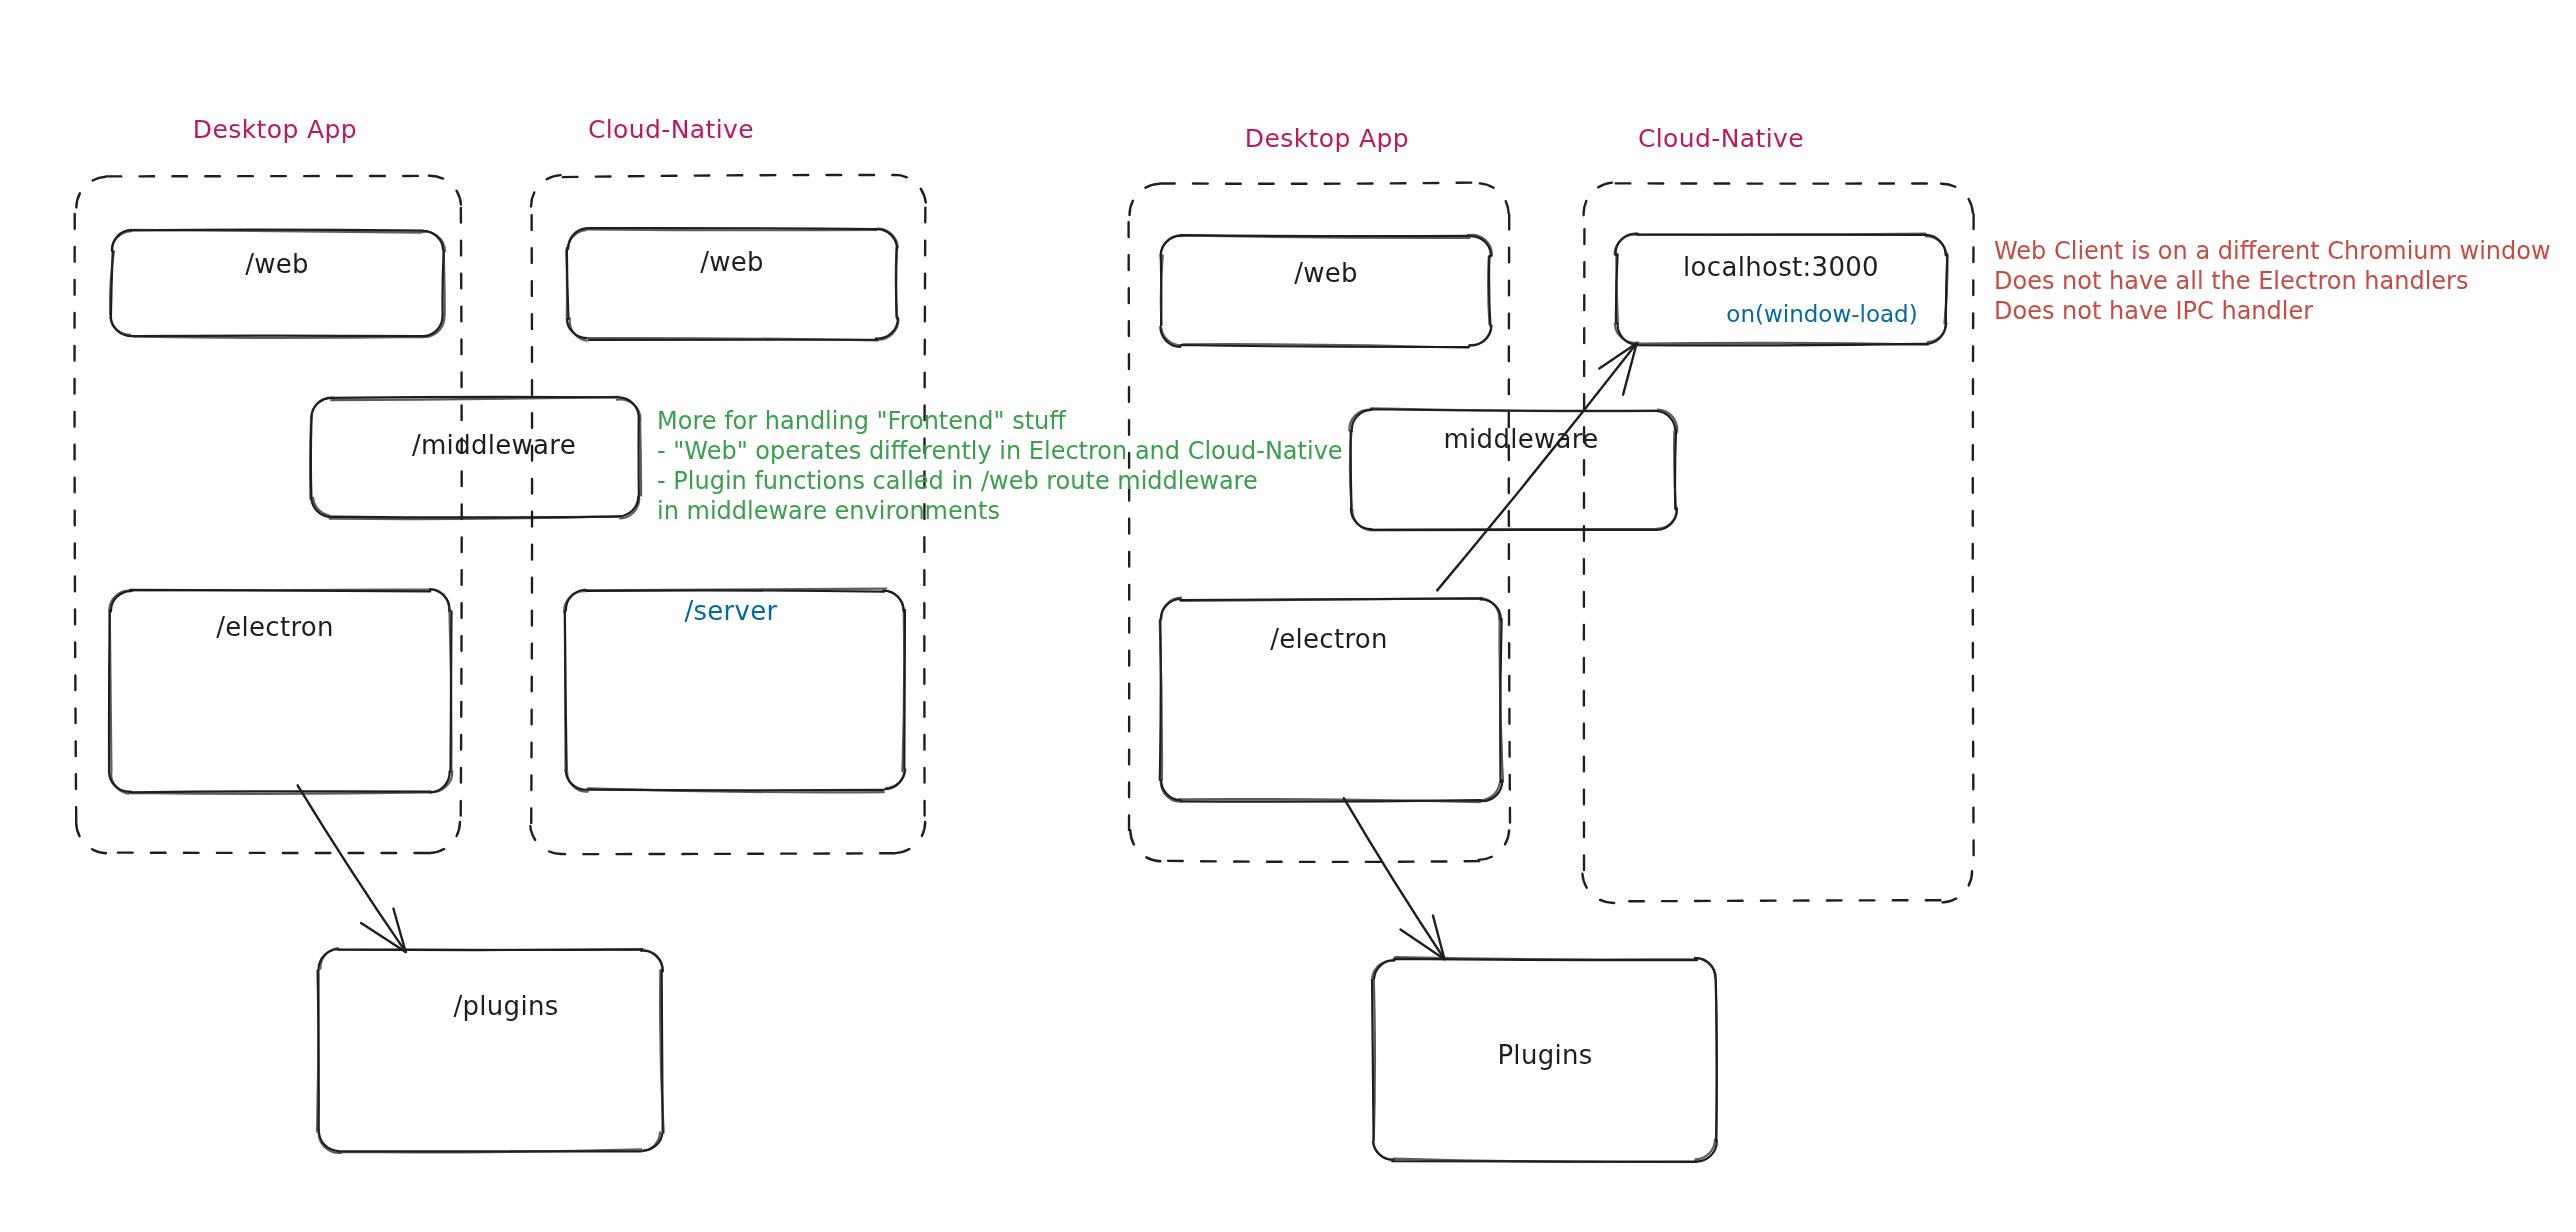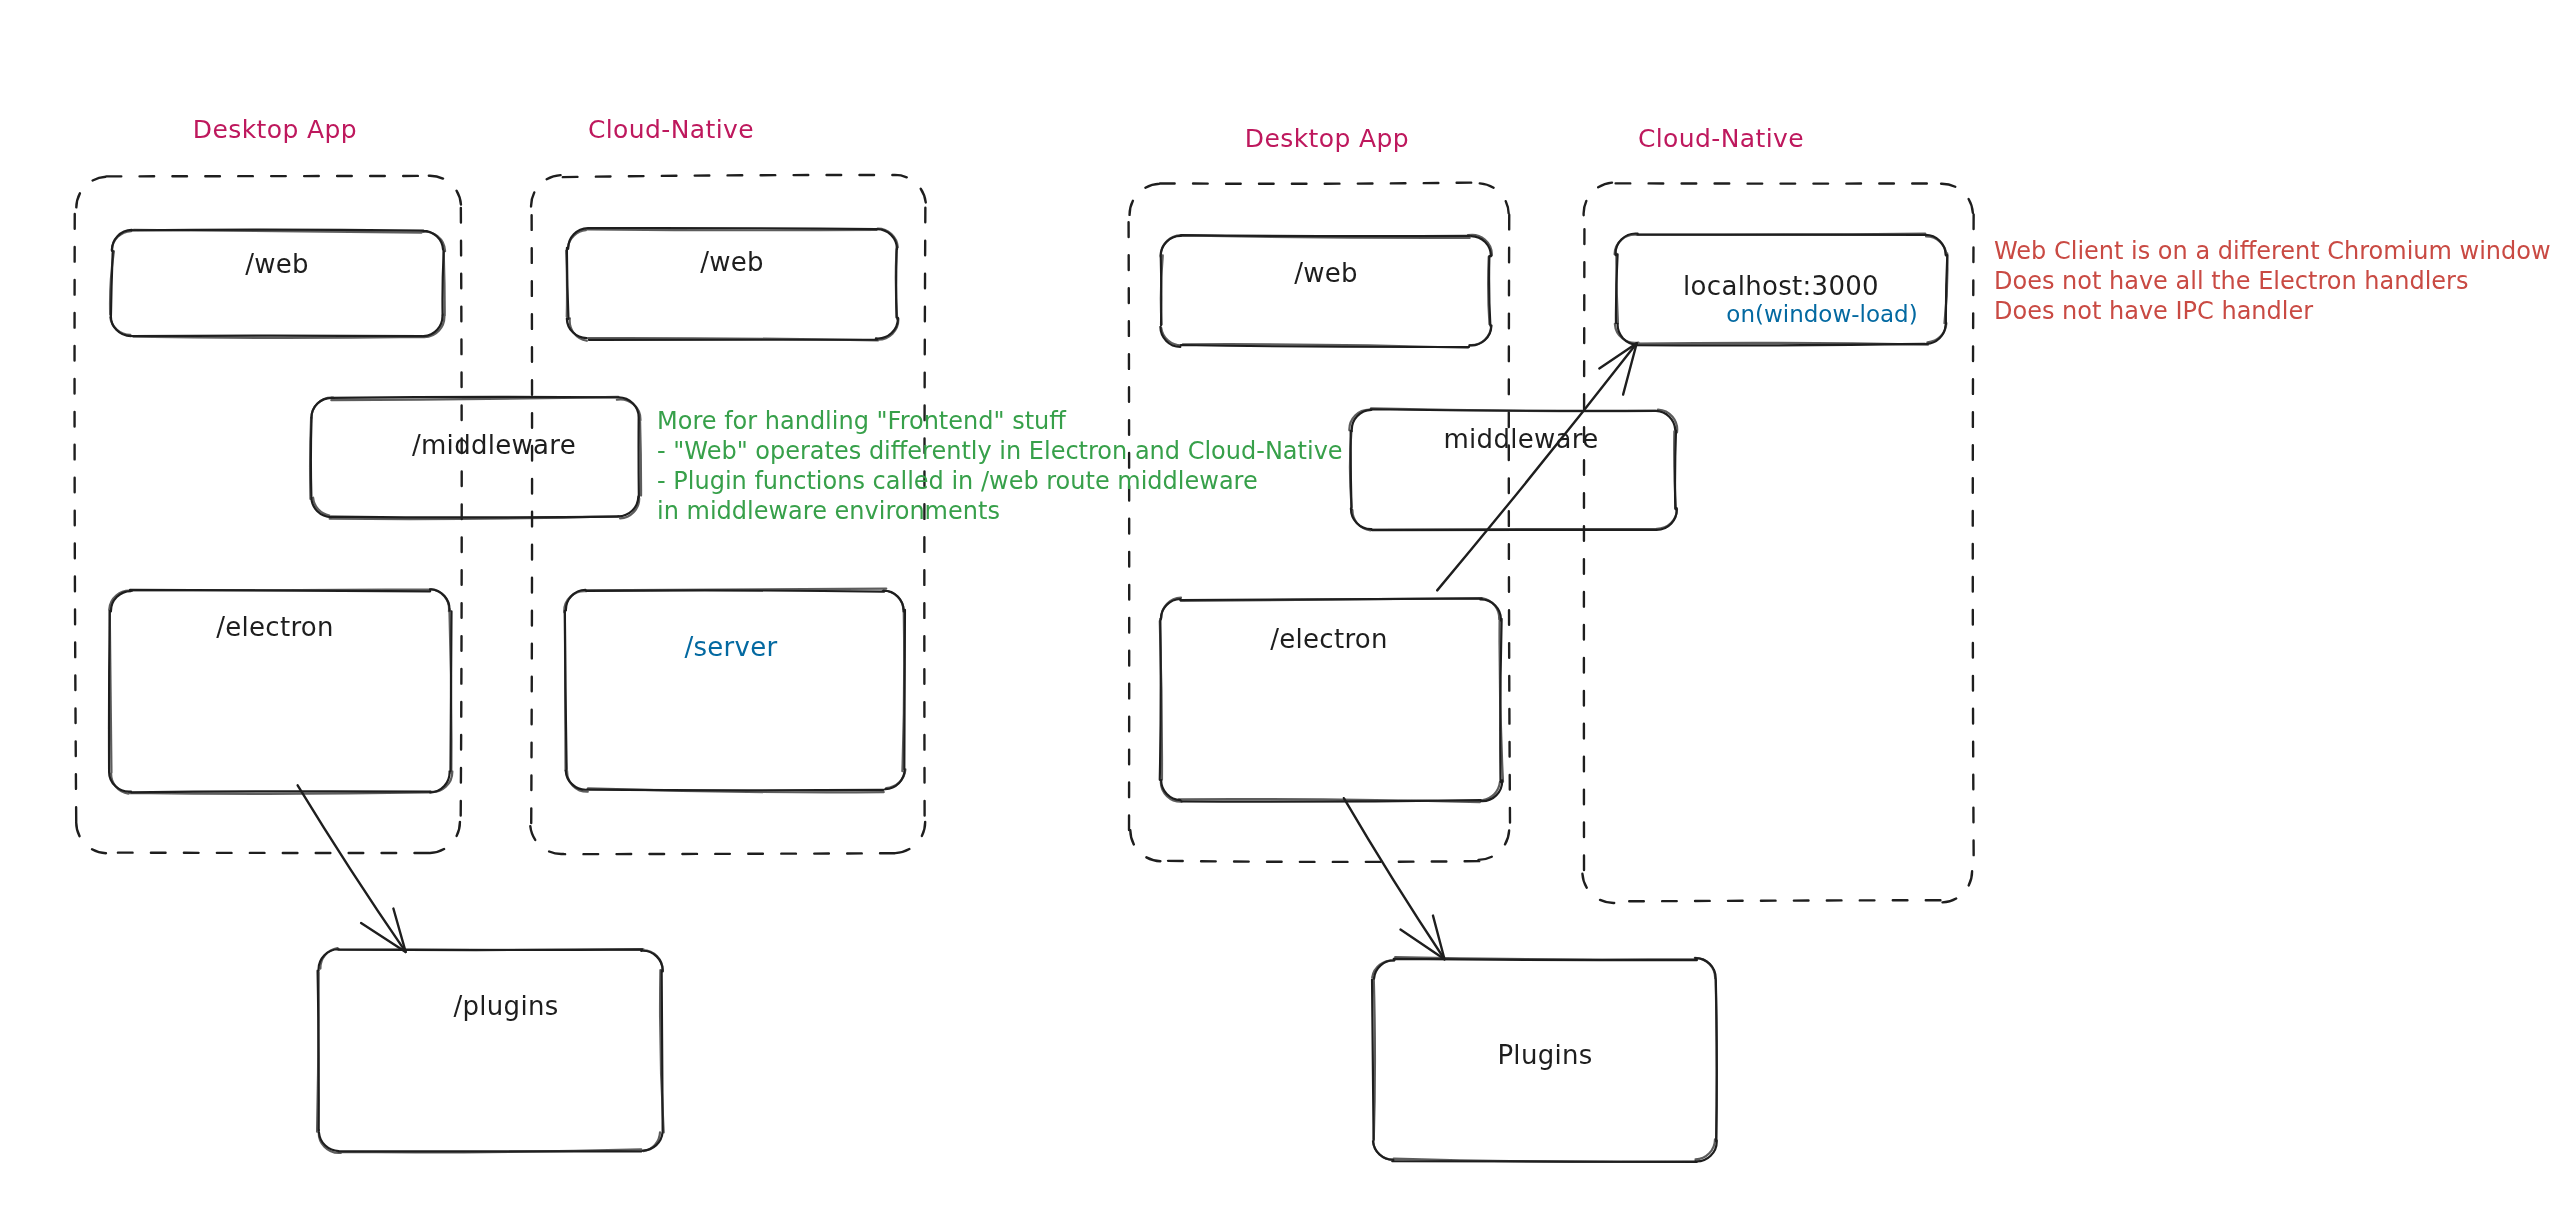--- a/index.html
+++ b/index.html
@@ -104,26 +104,26 @@
       <path d="M 1529.9 1015.6 L 1578 1048 L 1565.4 1000.3" fill="none" stroke="#1e1e1e" stroke-width="2.6" stroke-linecap="round" stroke-linejoin="round"></path>
     </svg>
 
   <div id="labels">
       <div class="grp-label" style="left: 275px; top: 115px;">Desktop App</div>
       <div class="grp-label" style="left: 671px; top: 115px;">Cloud-Native</div>
       <div class="node-label" style="left: 277px; top: 249px;">/web</div>
       <div class="node-label" style="left: 732px; top: 247px;">/web</div>
       <div class="node-label" style="left: 494px; top: 430px;">/middleware</div>
       <div class="node-label" style="left: 275px; top: 612px;">/electron</div>
-      <div class="node-label red" style="left: 731px; top: 632px; text-align: center;">/server</div>
+      <div class="node-label red" style="left: 731px; top: 596px; text-align: center;">/server</div>
       <div class="node-label" style="left: 506px; top: 975px; margin-top: 16px;">/plugins</div>
       <div class="grp-label" style="left: 1327px; top: 124px;">Desktop App</div>
       <div class="grp-label" style="left: 1721px; top: 124px;">Cloud-Native</div>
       <div class="node-label" style="left: 1326px; top: 258px;">/web</div>
-      <div class="node-label" style="left: 1781px; top: 271px;">localhost:3000</div>
+      <div class="node-label" style="left: 1781px; top: 252px;">localhost:3000</div>
       <div class="node-sublabel red" style="left: 1822px; top: 301px;">on(window-load)</div>
       <div class="node-label" style="left: 1521px; top: 424px;">middleware</div>
       <div class="node-label" style="left: 1329px; top: 624px;">/electron</div>
       <div class="node-label" style="left: 1545px; top: 1040px;">Plugins</div>
       <div class="note green" style="left: 657px; top: 406px;"><div>More for handling "Frontend" stuff</div><div>- "Web" operates differently in Electron and Cloud-Native</div><div>- Plugin functions called in /web route middleware</div><div>in middleware environments</div></div>
       <div class="note red" style="left: 1994px; top: 236px;"><div>Web Client is on a different Chromium window</div><div>Does not have all the Electron handlers</div><div>Does not have IPC handler</div></div>
     </div>
 
 </div>
 

